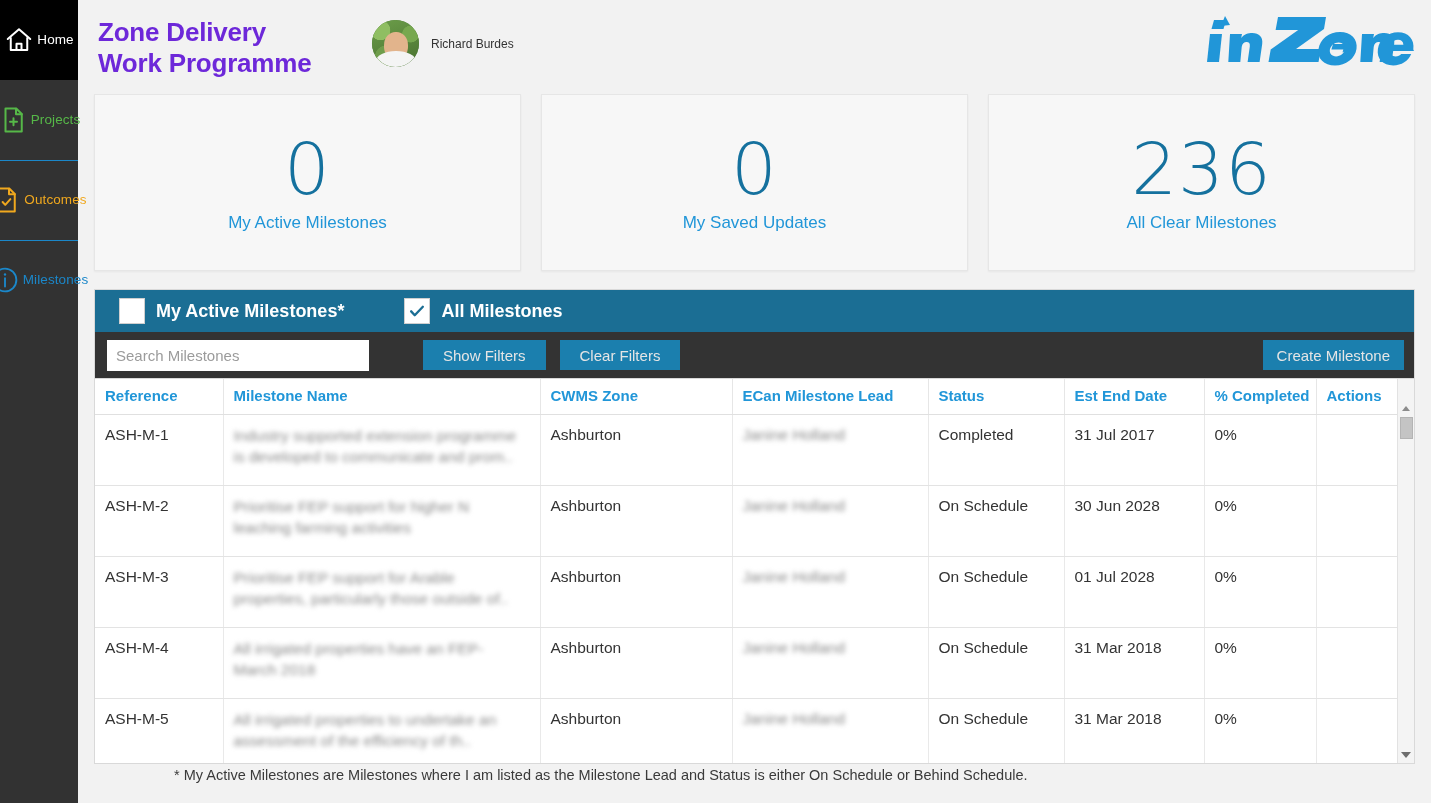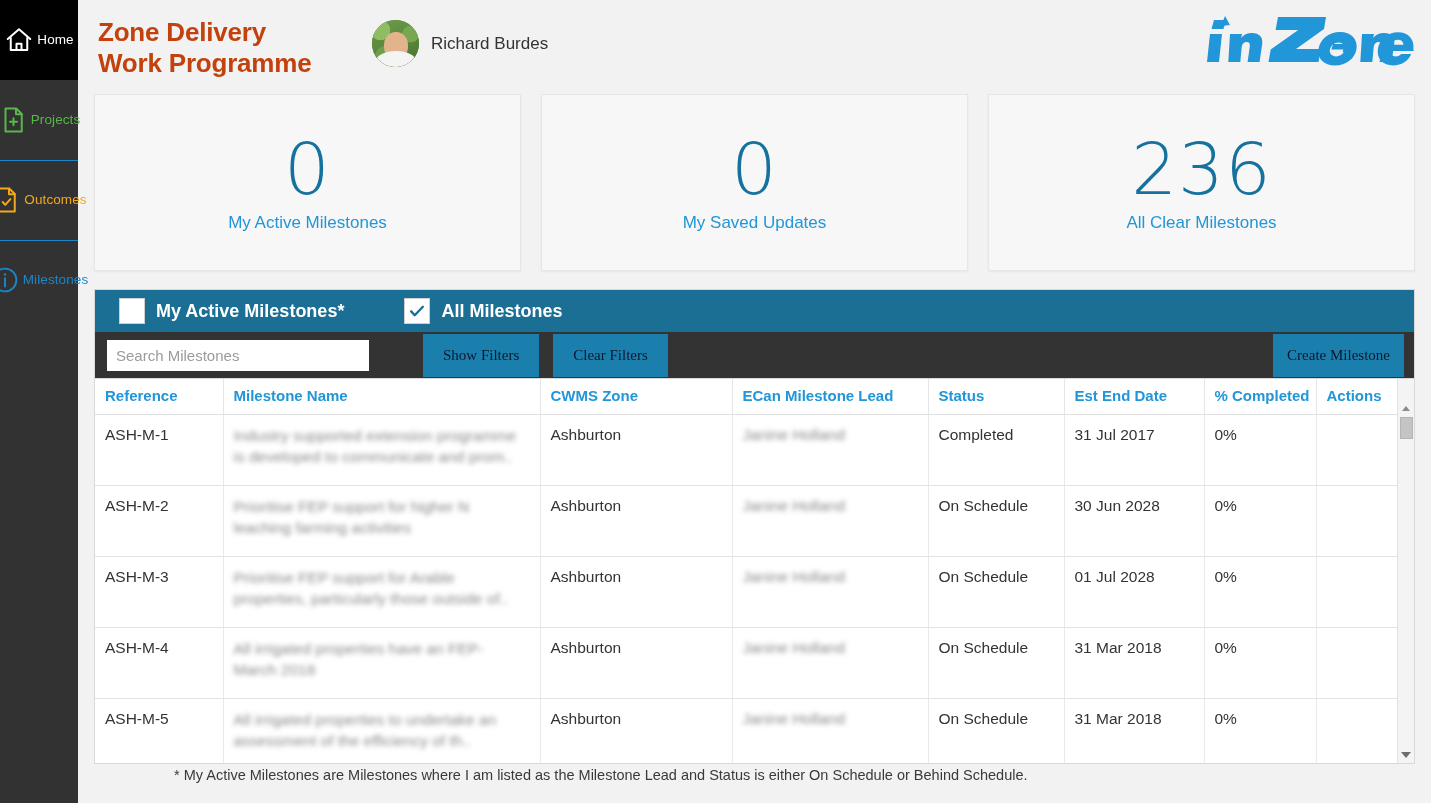--- a/index.html
+++ b/index.html
@@ -55,21 +55,21 @@
   }
 
   
   .topbar {
     height: 92px;
     display: flex; align-items: flex-start;
     padding: 10px 18px 0 20px;
     position: relative;
   }
   .page-title {
-    color: #c2410c;
+    color: #6d28d9;
     font-size: 26px;
     font-weight: bold;
     line-height: 1.18;
     letter-spacing: -0.2px;
     width: 260px;
     padding-top: 7px;
   }
   .user-block {
     display: flex; align-items: center; gap: 12px;
     padding-top: 10px;
@@ -94,21 +94,21 @@
     background: #e2b48c;
   }
   .avatar .shirt {
     position: absolute; left: 50%; bottom: -4px;
     transform: translateX(-50%);
     width: 40px; height: 20px;
     border-radius: 50% 50% 0 0;
     background: #f4f4f4;
   }
   .user-name {
-    font-size: 17px; color: #333333;
+    font-size: 12px; color: #333333;
   }
   .brand {
     position: absolute; right: 16px; top: 12px;
     width: 215px; height: 62px;
   }
 
   
   .cards {
     display: flex; gap: 20px;
     padding: 0 16px 0 16px;
@@ -177,26 +177,26 @@
     background: #ffffff;
     border: 1px solid #ffffff;
     padding: 0 8px;
     font-size: 15px; color: #333;
     font-family: "Liberation Sans", sans-serif;
     outline: none;
   }
   .search-input::placeholder { color: #9b9b9b; }
   .btn {
     background: #1b7fae;
-    color: #0f172a;
+    color: #e5e5e5;
     border: none;
-    height: 43px;
+    height: 30px;
     padding: 0 20px;
     font-size: 15px;
-    font-family: Liberation Serif, serif;
+    font-family: Liberation Sans, sans-serif;
     cursor: pointer;
     white-space: nowrap;
   }
   .btn.create { margin-left: auto; padding: 0 14px; }
   .btn-gap { width: 26px; flex: 0 0 26px; }
 
   
   .table-wrap {
     position: relative;
     height: 385px;

